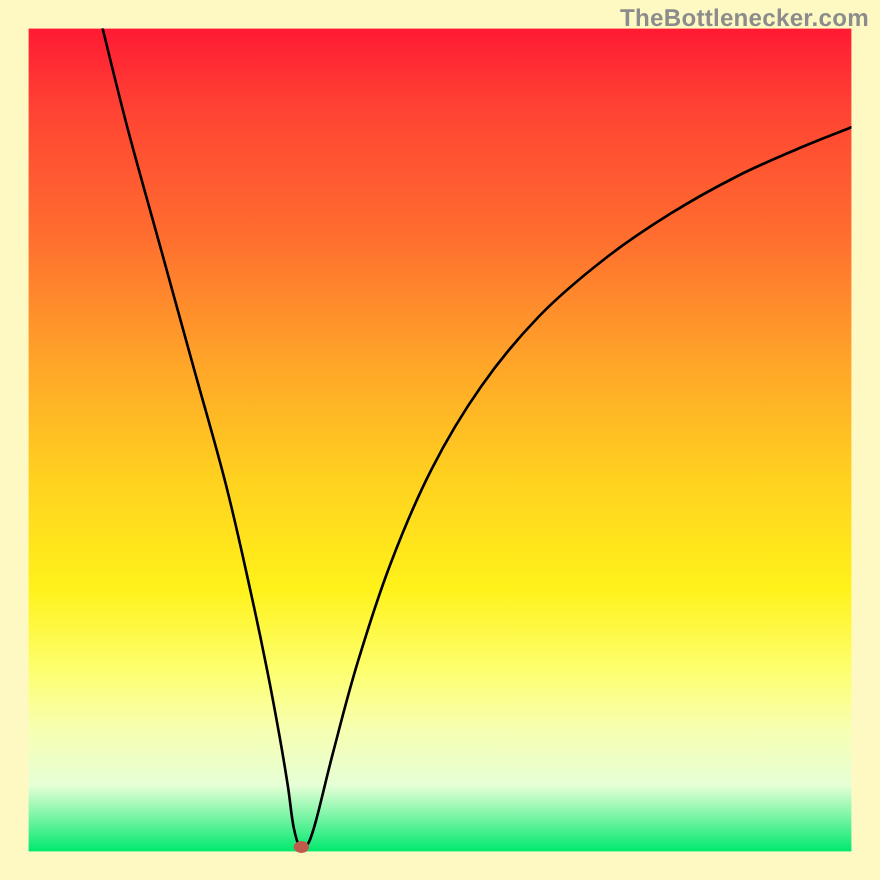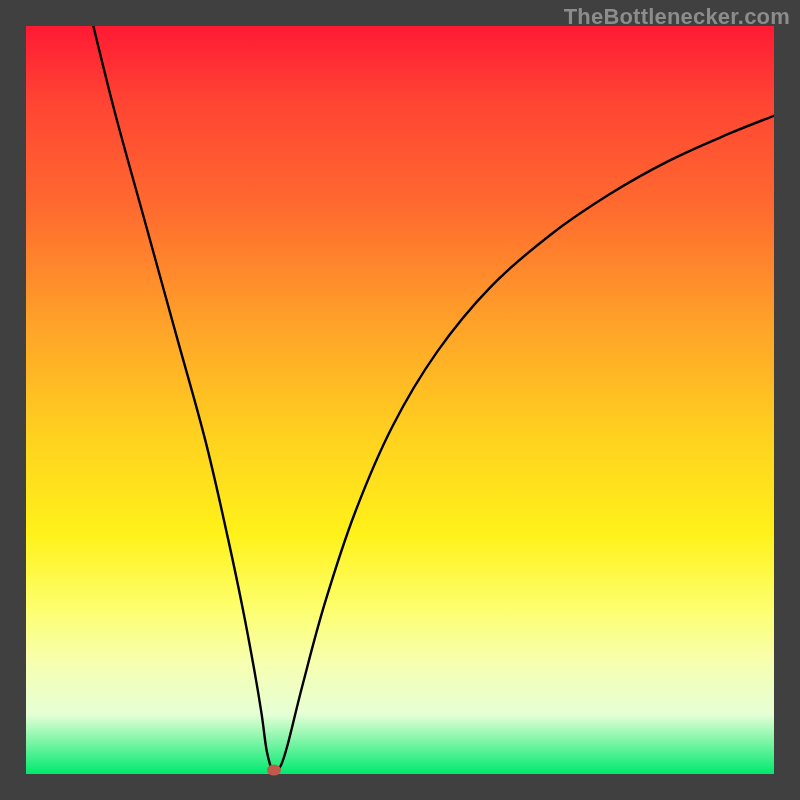--- a/index.html
+++ b/index.html
@@ -1,21 +1,21 @@
 <!DOCTYPE html>
 <html><head>
 <meta charset="utf-8">
 <style>
   * { margin: 0; padding: 0; box-sizing: border-box; }
   html, body { width: 800px; height: 800px; overflow: hidden; background: #000; }
   .frame {
     position: relative;
     width: 800px;
     height: 800px;
-    background: #404040;
+    background: #fef9c3;
   }
   .plot-area {
     position: absolute;
     left: 26px;
     top: 26px;
     width: 748px;
     height: 748px;
     background: linear-gradient(to bottom,
       #ff1a33 0%,
       #ff4433 10%,

